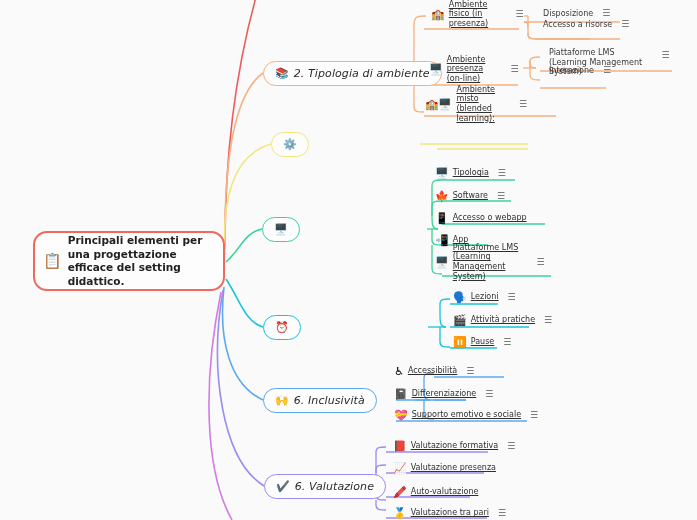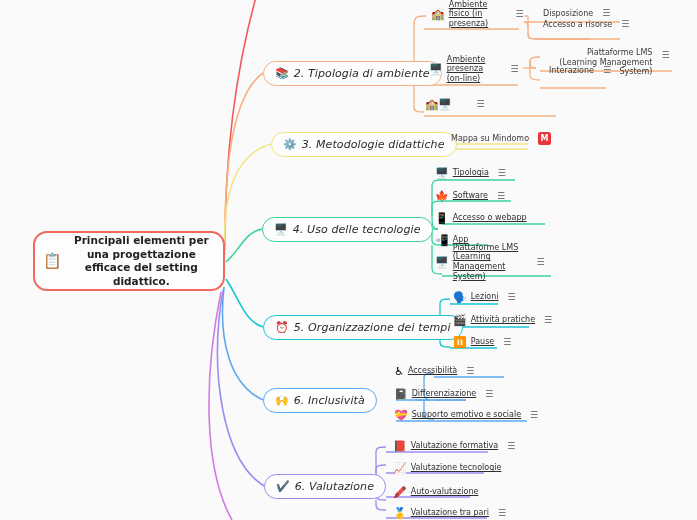--- a/index.html
+++ b/index.html
@@ -20,41 +20,41 @@
   .root {
     left:33px; top:231px; width:192px; height:60px;
     border:2.2px solid #f0685e; border-radius:14px;
     background:#fdfdfd;
     padding:0 8px;
     gap:6px;
   }
   .root .emj { font-size:15px; line-height:1; flex:0 0 auto; }
   .root .txt {
     font-size:10.5px; font-weight:bold; color:#222; line-height:13.5px;
-    white-space:normal; text-align:center; flex:1 1 auto;
+    white-space:normal; flex:1 1 auto;
   }
 
   
   .topic {
     border-width:1.3px; border-style:solid; border-radius:13px;
     background:#fdfdfd; height:25px; padding:0 11px; gap:5px;
   }
   .topic .emj { font-size:11px; line-height:1; }
   .topic .txt { font-size:11px; color:#2b2b2b; letter-spacing:.1px;font-style:italic; }
 
   
   .sub { gap:4px; height:18px; padding:0 2px 0 1px; }
   .sub .emj { font-size:11px; line-height:1; }
   .sub .txt { font-size:8px; color:#2f2f2f; line-height:9.6px; white-space:normal;text-decoration:underline; }
   .sub.two .txt { white-space:normal; }
 
   .note { font-size:9px; color:#555; margin-left:5px; line-height:1;
           letter-spacing:-0.5px; user-select:none; }
 
-  .plain { gap:4px; height:16px;text-align:right; }
+  .plain { gap:4px; height:16px; }
   .plain .txt { font-size:8px; color:#3a3a3a; }
 
   .mindomo-badge {
     width:13px; height:13px; border-radius:2.5px; background:#e8353b;
     display:inline-flex; align-items:center; justify-content:center;
     color:#fff; font-size:8px; font-weight:bold; margin-left:5px;
   }
 </style>
 </head>
 <body>
@@ -186,36 +186,31 @@
     <span class="note" style="margin-top:3px;">☰</span>
   </div>
 
   <div class="node plain" style="left:549px; top:62px;">
     <span class="txt">Interazione</span>
     <span class="note">☰</span>
   </div>
 
   <div class="node sub two" style="left:424px; top:95px; width:100px;">
     <span class="emj">🏫🖥️</span>
+    <span class="txt">Ambiente misto (blended learning):</span>
     <span class="note" style="margin-left:20px;">☰</span>
   </div>
 
   <div class="node topic" style="left:271px; top:132px; border-color:#f2e47c;">
     <span class="emj">⚙️</span>
-    <span class="txt">3. Metodologie didattiche</span>
-  </div>
-
-  <div class="node plain" style="left:451px; top:130px;">
-    <span class="txt">Mappa su Mindomo</span>
-    <span class="mindomo-badge">M</span>
-  </div>
+  </div>
+
 
   <div class="node topic" style="left:262px; top:217px; border-color:#3cd39a;">
     <span class="emj">🖥️</span>
-    <span class="txt">4. Uso delle tecnologie</span>
   </div>
 
   <div class="node sub" style="left:434px; top:164px;">
     <span class="emj">🖥️</span>
     <span class="txt">Tipologia</span>
     <span class="note">☰</span>
   </div>
 
   <div class="node sub" style="left:434px; top:187px;">
     <span class="emj">🍁</span>
@@ -234,21 +229,20 @@
   </div>
 
   <div class="node sub two" style="left:434px; top:253px; width:112px;">
     <span class="emj">🖥️</span>
     <span class="txt">Piattaforme LMS (Learning Management System)</span>
     <span class="note">☰</span>
   </div>
 
   <div class="node topic" style="left:263px; top:315px; border-color:#18c6d6;">
     <span class="emj">⏰</span>
-    <span class="txt">5. Organizzazione dei tempi</span>
   </div>
 
   <div class="node sub" style="left:452px; top:288px;">
     <span class="emj">🗣️</span>
     <span class="txt">Lezioni</span>
     <span class="note">☰</span>
   </div>
 
   <div class="node sub" style="left:452px; top:311px;">
     <span class="emj">🎬</span>
@@ -291,21 +285,21 @@
   </div>
 
   <div class="node sub" style="left:392px; top:437px;">
     <span class="emj">📕</span>
     <span class="txt">Valutazione formativa</span>
     <span class="note">☰</span>
   </div>
 
   <div class="node sub" style="left:392px; top:459px;">
     <span class="emj">📈</span>
-    <span class="txt">Valutazione tecnologie</span>
+    <span class="txt">Valutazione presenza</span>
   </div>
 
   <div class="node sub" style="left:392px; top:483px;">
     <span class="emj">🖍️</span>
     <span class="txt">Auto-valutazione</span>
   </div>
 
   <div class="node sub" style="left:392px; top:504px;">
     <span class="emj">🥇</span>
     <span class="txt">Valutazione tra pari</span>

